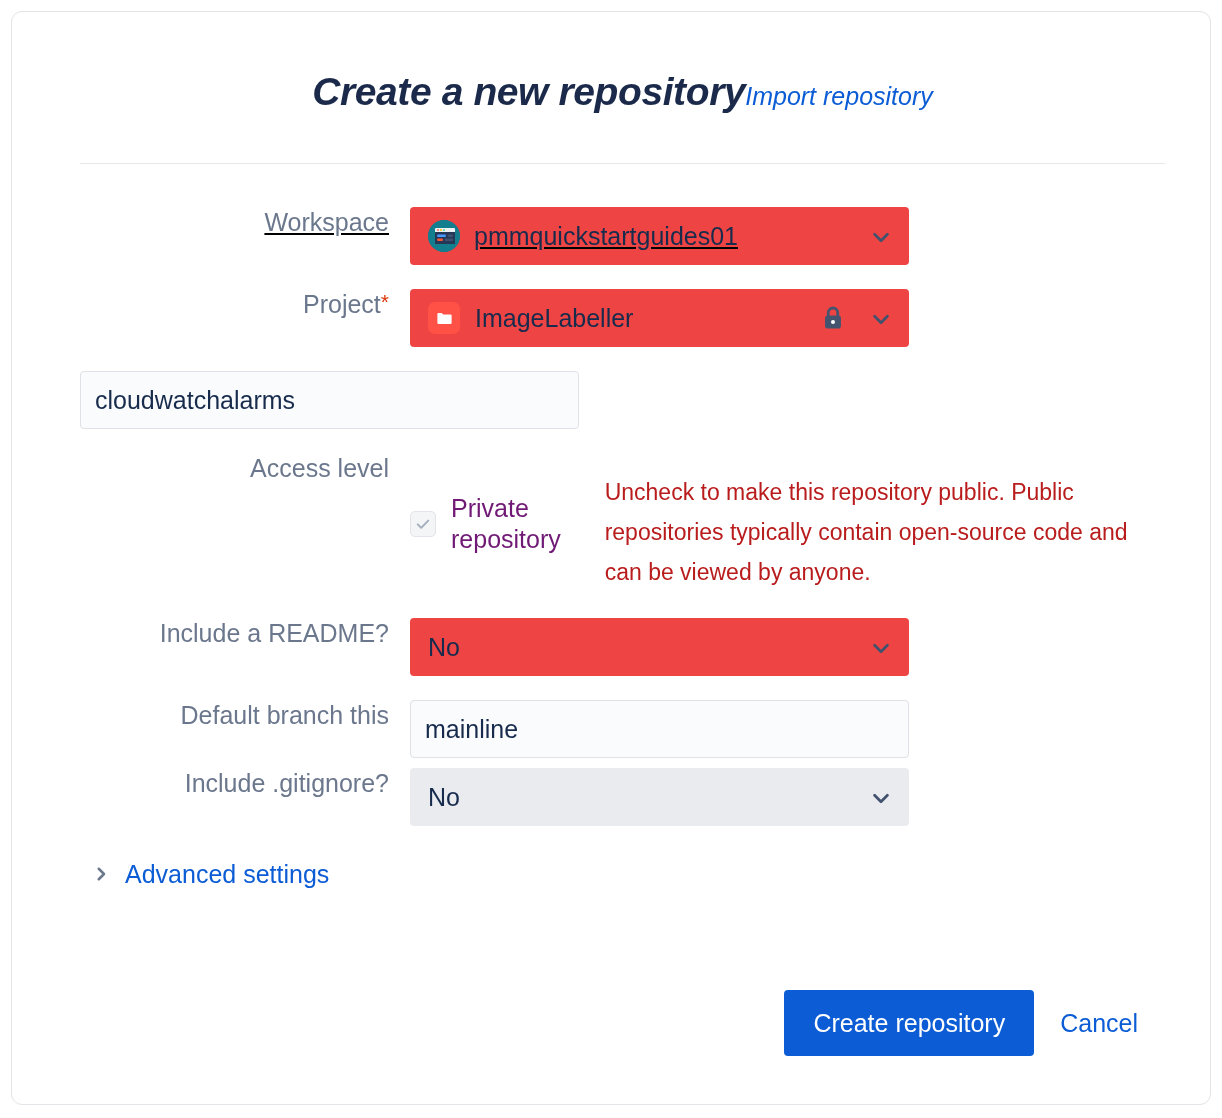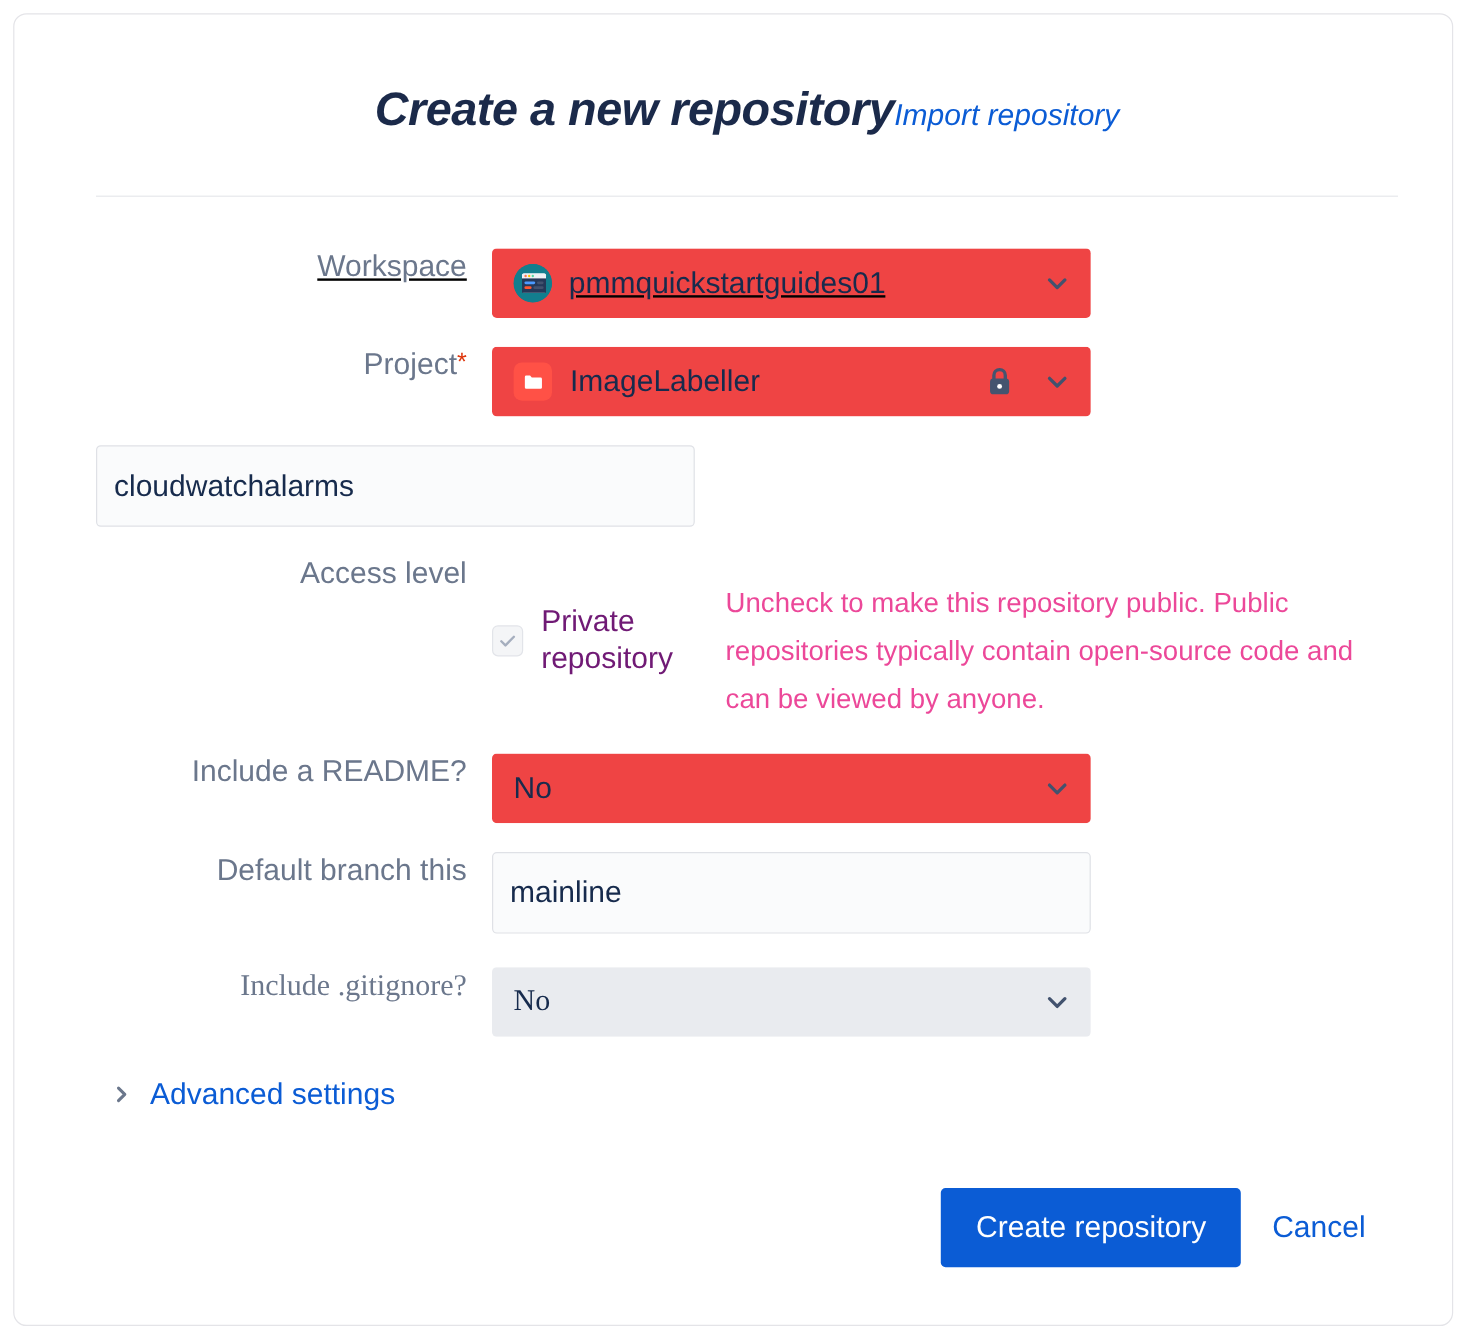--- a/index.html
+++ b/index.html
@@ -131,21 +131,21 @@
     right: 62px;
     top: 50%;
     transform: translateY(-50%);
     width: 26px;
     height: 28px;
   }
 
   
   .text-input {
     width: 499px;
-    height: 68px;
+    height: 58px;
     background: #FAFBFC;
     border: 1px solid #DFE1E6;
     border-radius: 4px;
     box-sizing: border-box;
     padding: 0 14px;
     font-family: "Liberation Sans", sans-serif;
     font-size: 25px;
     color: #172B4D;
     outline: none;
   }
@@ -192,21 +192,21 @@
     margin-right: 15px;
     flex: 0 0 26px;
     cursor: default;
   }
   .checkbox-label {
     color: #701a75;
     font-size: 25px;
     line-height: 31px;
   }
   .help-text {
-    color: #ec4899;
+    color: #b91c1c;
     font-size: 23px;
     line-height: 40px;
     width: 678px;
     margin-top: 16px;
   }
 
   
   .advanced {
     display: flex;
     align-items: center;
@@ -366,21 +366,21 @@
       </div>
     </div>
 
     <div class="row mt-row">
       <div class="label-col" style="max-width:330px;">Default branch this</div>
       <div class="field-col">
         <input class="text-input" type="text" value="mainline" style="">
       </div>
     </div>
 
-    <div class="row" style="margin-top:28px;font-family:Liberation Serif, serif;">
+    <div class="row" style="margin-top:10px;">
       <div class="label-col">Include .gitignore?</div>
       <div class="field-col">
         <div class="select hovered">
           <span class="value">No</span>
           <span class="chev-down">
             <svg viewBox="0 0 24 24" width="22" height="22" aria-hidden="true">
               <path d="M5 9l7 7 7-7" fill="none" stroke="#42526E" stroke-width="3" stroke-linecap="round" stroke-linejoin="round"></path>
             </svg>
           </span>
         </div>

